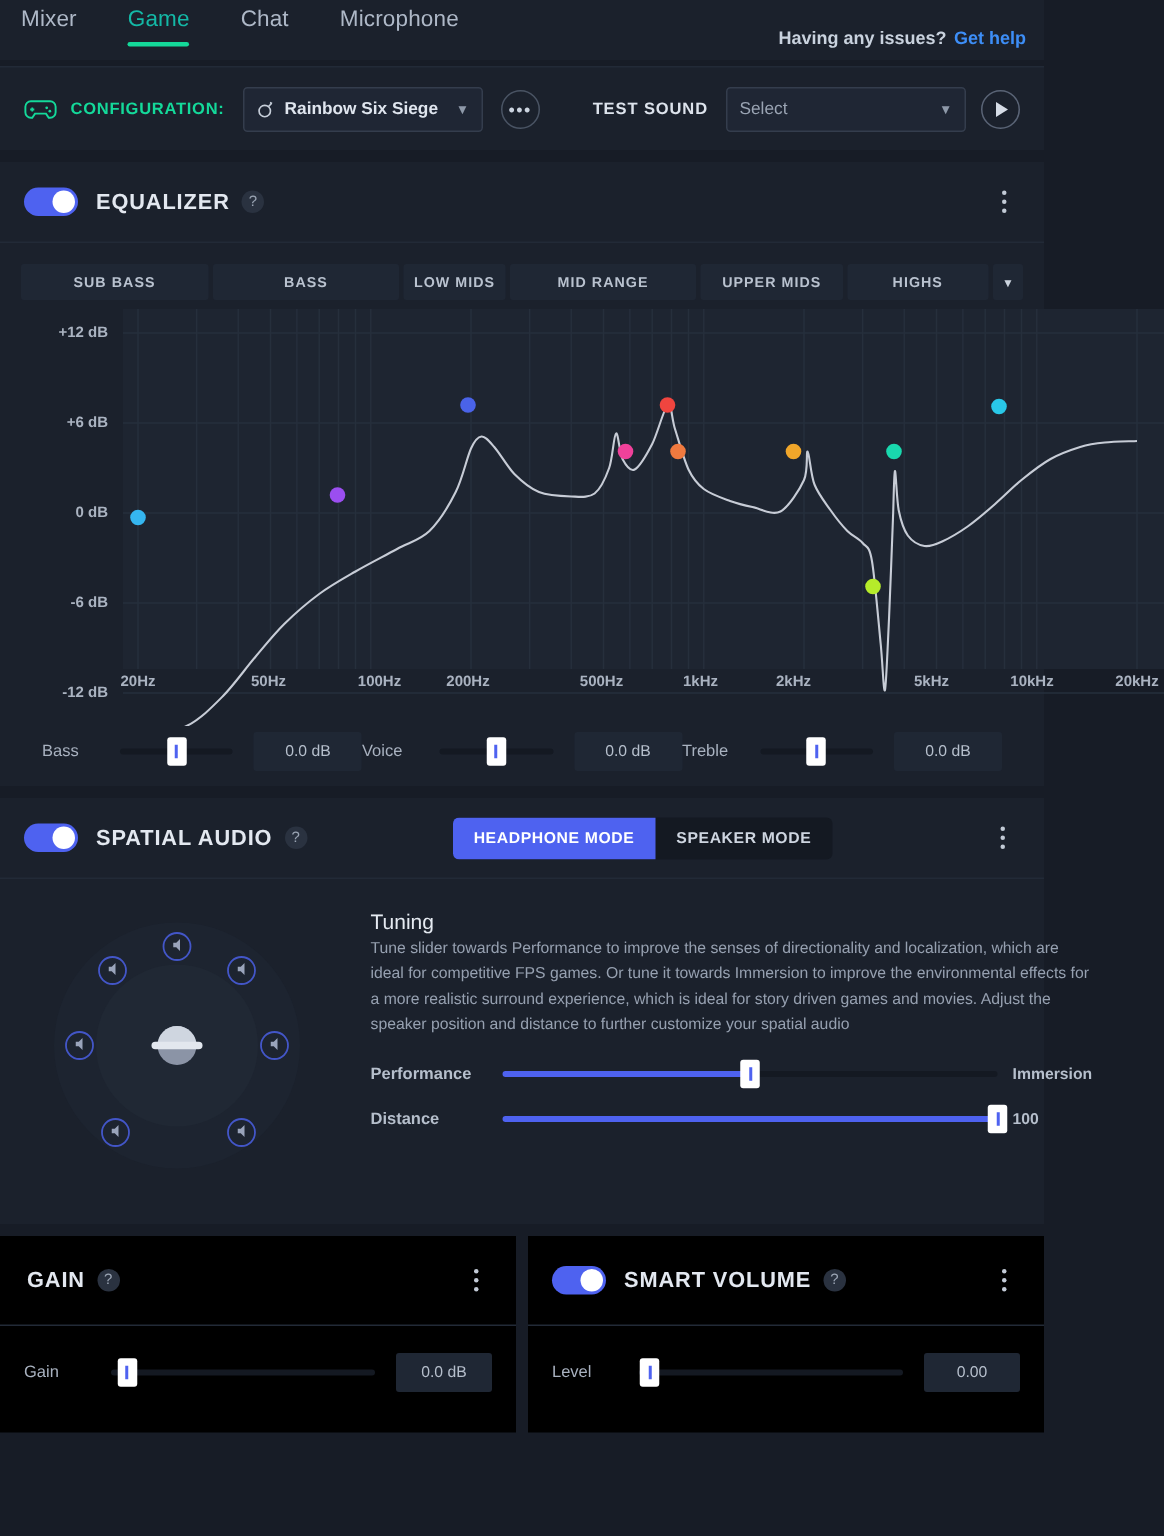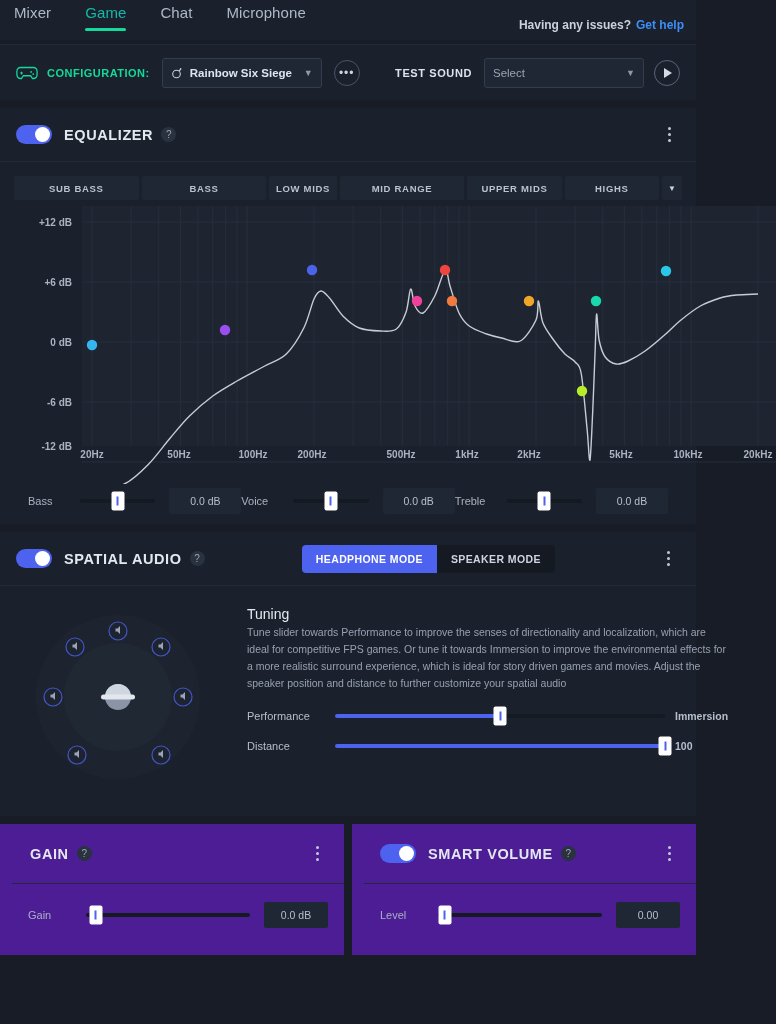--- a/index.html
+++ b/index.html
@@ -176,31 +176,31 @@
     padding: 8px 14px; font-size: 10.5px; font-weight: bold;
     letter-spacing: .4px; color: #ced5e0; cursor: pointer;
   }
   .mode-btn.active { background: #4e62f0; color: #fff; }
   .spatial-body { display: flex; padding: 16px 16px 24px 16px; background:#1b212c;}
   .spatial-left { width: 215px; flex: 0 0 215px; position: relative; height: 190px; }
   .spatial-right { flex: 1; padding-left: 16px; padding-top: 4px; }
   .tuning-title { font-size: 14px; color: #e5eaf1; font-weight: normal; margin-bottom: 2px;}
   .tuning-desc { font-size: 10.5px; line-height: 1.62; color: #96a0b0; max-width: 500px; }
   .tune-row { display: flex; align-items: center; margin-top: 18px; }
-  .tune-label { font-size: 11px; color: #b6bfcc; width: 78px; flex: 0 0 78px; font-weight: normal;}
+  .tune-label { font-size: 11px; color: #b6bfcc; width: 78px; flex: 0 0 78px; font-weight: bold;}
   .tune-track {
     position: relative; height: 4px; background: #141922; border-radius: 2px;
     width: 330px; margin: 0 10px;
   }
   .tune-track .fill { position: absolute; left: 0; top: 0; bottom: 0; background: #4e62f0; border-radius: 2px; }
   .tune-end { font-size: 10.5px; color: #b6bfcc; font-weight: bold; }
 
   
   .bottom-row { display: flex; gap: 8px; margin-top: 8px; }
-  .bottom-panel { flex: 1; background: #4c1d95; height: 131px; padding-left: 12px; }
+  .bottom-panel { flex: 1; background: #000000; height: 131px; }
   .bottom-panel .panel-head { height: 60px; }
   .bottom-slider { display: flex; align-items: center; padding: 18px 16px 0 16px; }
   .bottom-slider .slabel { font-size: 11px; color: #a9b2c0; width: 52px; }
   .bottom-slider .track { max-width: 215px; }
   .bottom-slider .sval { min-width: 64px; }
 </style>
 </head>
 <body>
 
 <div class="app">
@@ -294,21 +294,21 @@
             <span>▼</span>
           </div>
       </div>
 
       <div class="graph-wrap">
         <div class="yaxis">
           <span class="ylab" style="top:16px;">+12 dB</span>
           <span class="ylab" style="top:76px;">+6 dB</span>
           <span class="ylab" style="top:136px;">0 dB</span>
           <span class="ylab" style="top:196px;">-6 dB</span>
-          <span class="ylab" style="top:240px;">-12 dB</span>
+          <span class="ylab" style="top:256px;">-12 dB</span>
         </div>
 
         <svg class="graph-svg" id="eq-svg" width="718" height="278" style="left:58px;">
             <rect x="10" y="0" width="704" height="240" fill="#1e2531"></rect>
             <g stroke="#262f3c" stroke-width="1">
               <line x1="10" x2="714" y1="16" y2="16"></line>
               <line x1="10" x2="714" y1="76" y2="76"></line>
               <line x1="10" x2="714" y1="136" y2="136"></line>
               <line x1="10" x2="714" y1="196" y2="196"></line>
               <line x1="10" x2="714" y1="256" y2="256"></line>

